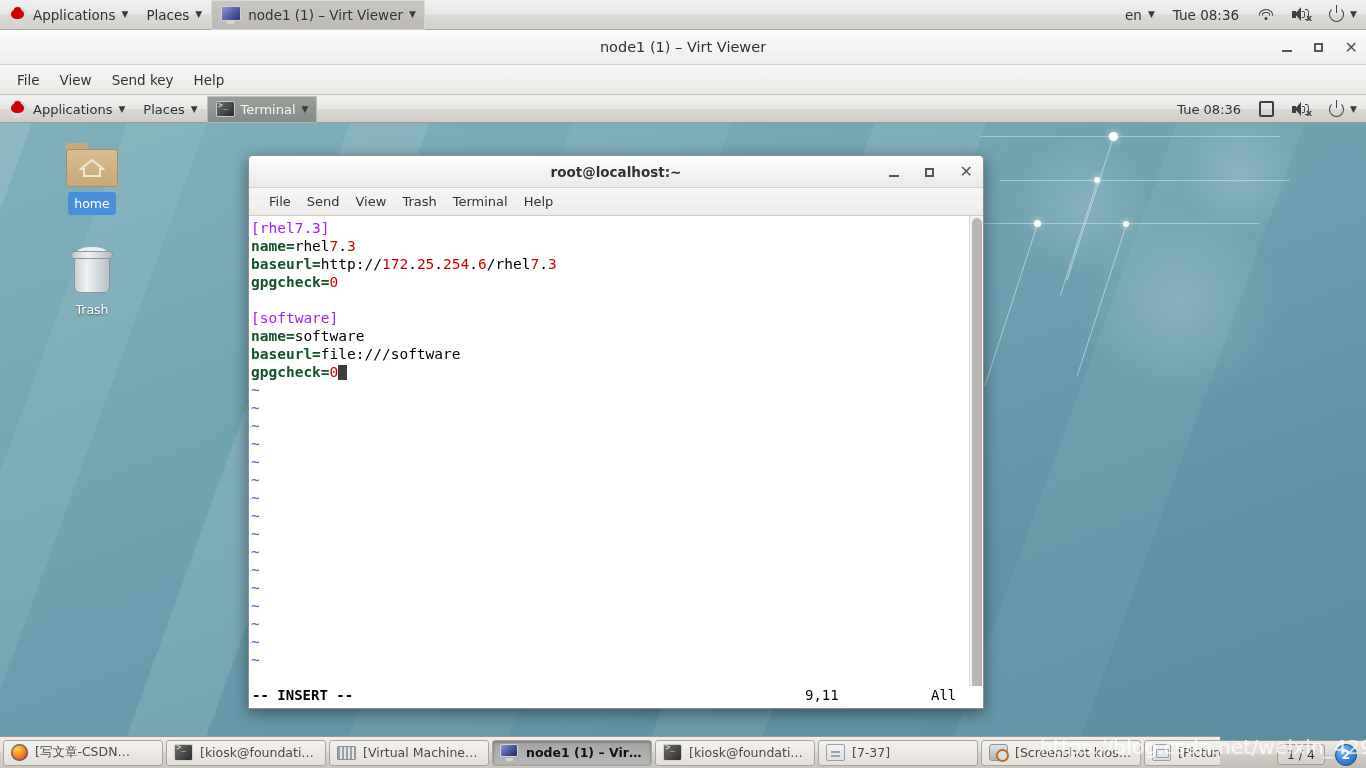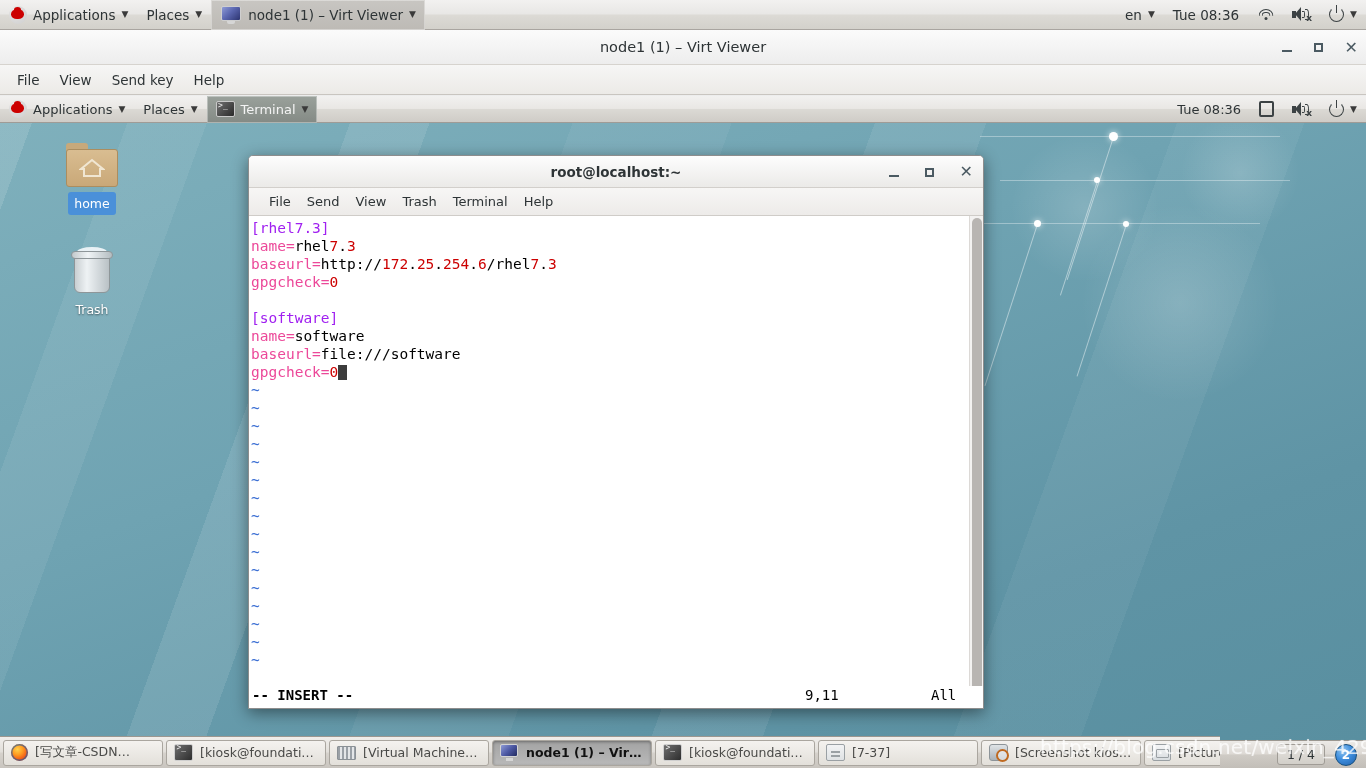--- a/index.html
+++ b/index.html
@@ -255,21 +255,21 @@
     flex: 1 1 auto; position: relative; background: #ffffff; overflow: hidden;
     display: flex;
   }
   .term-text {
     flex: 1 1 auto; padding: 3px 0 0 2px;
     font-family: "DejaVu Sans Mono", monospace;
     font-size: 14.5px; line-height: 18px; color: #000;
     white-space: pre; overflow: hidden;
   }
   .c-section { color: #a020f0; }
-  .c-key     { color: #ec4899; }
+  .c-key     { color: #14532d; font-weight: bold; }
   .c-val     { color: #000000; }
   .c-num     { color: #cc0000; }
   .c-tilde   { color: #3b6fd4; }
   .cursor {
     display: inline-block; width: 9px; height: 15px;
     background: #3c3c3c; vertical-align: -3px;
   }
   .term-scroll {
     width: 14px; flex: none; background: #f3f2f1;
     border-left: 1px solid #dcd9d6; position: relative;

